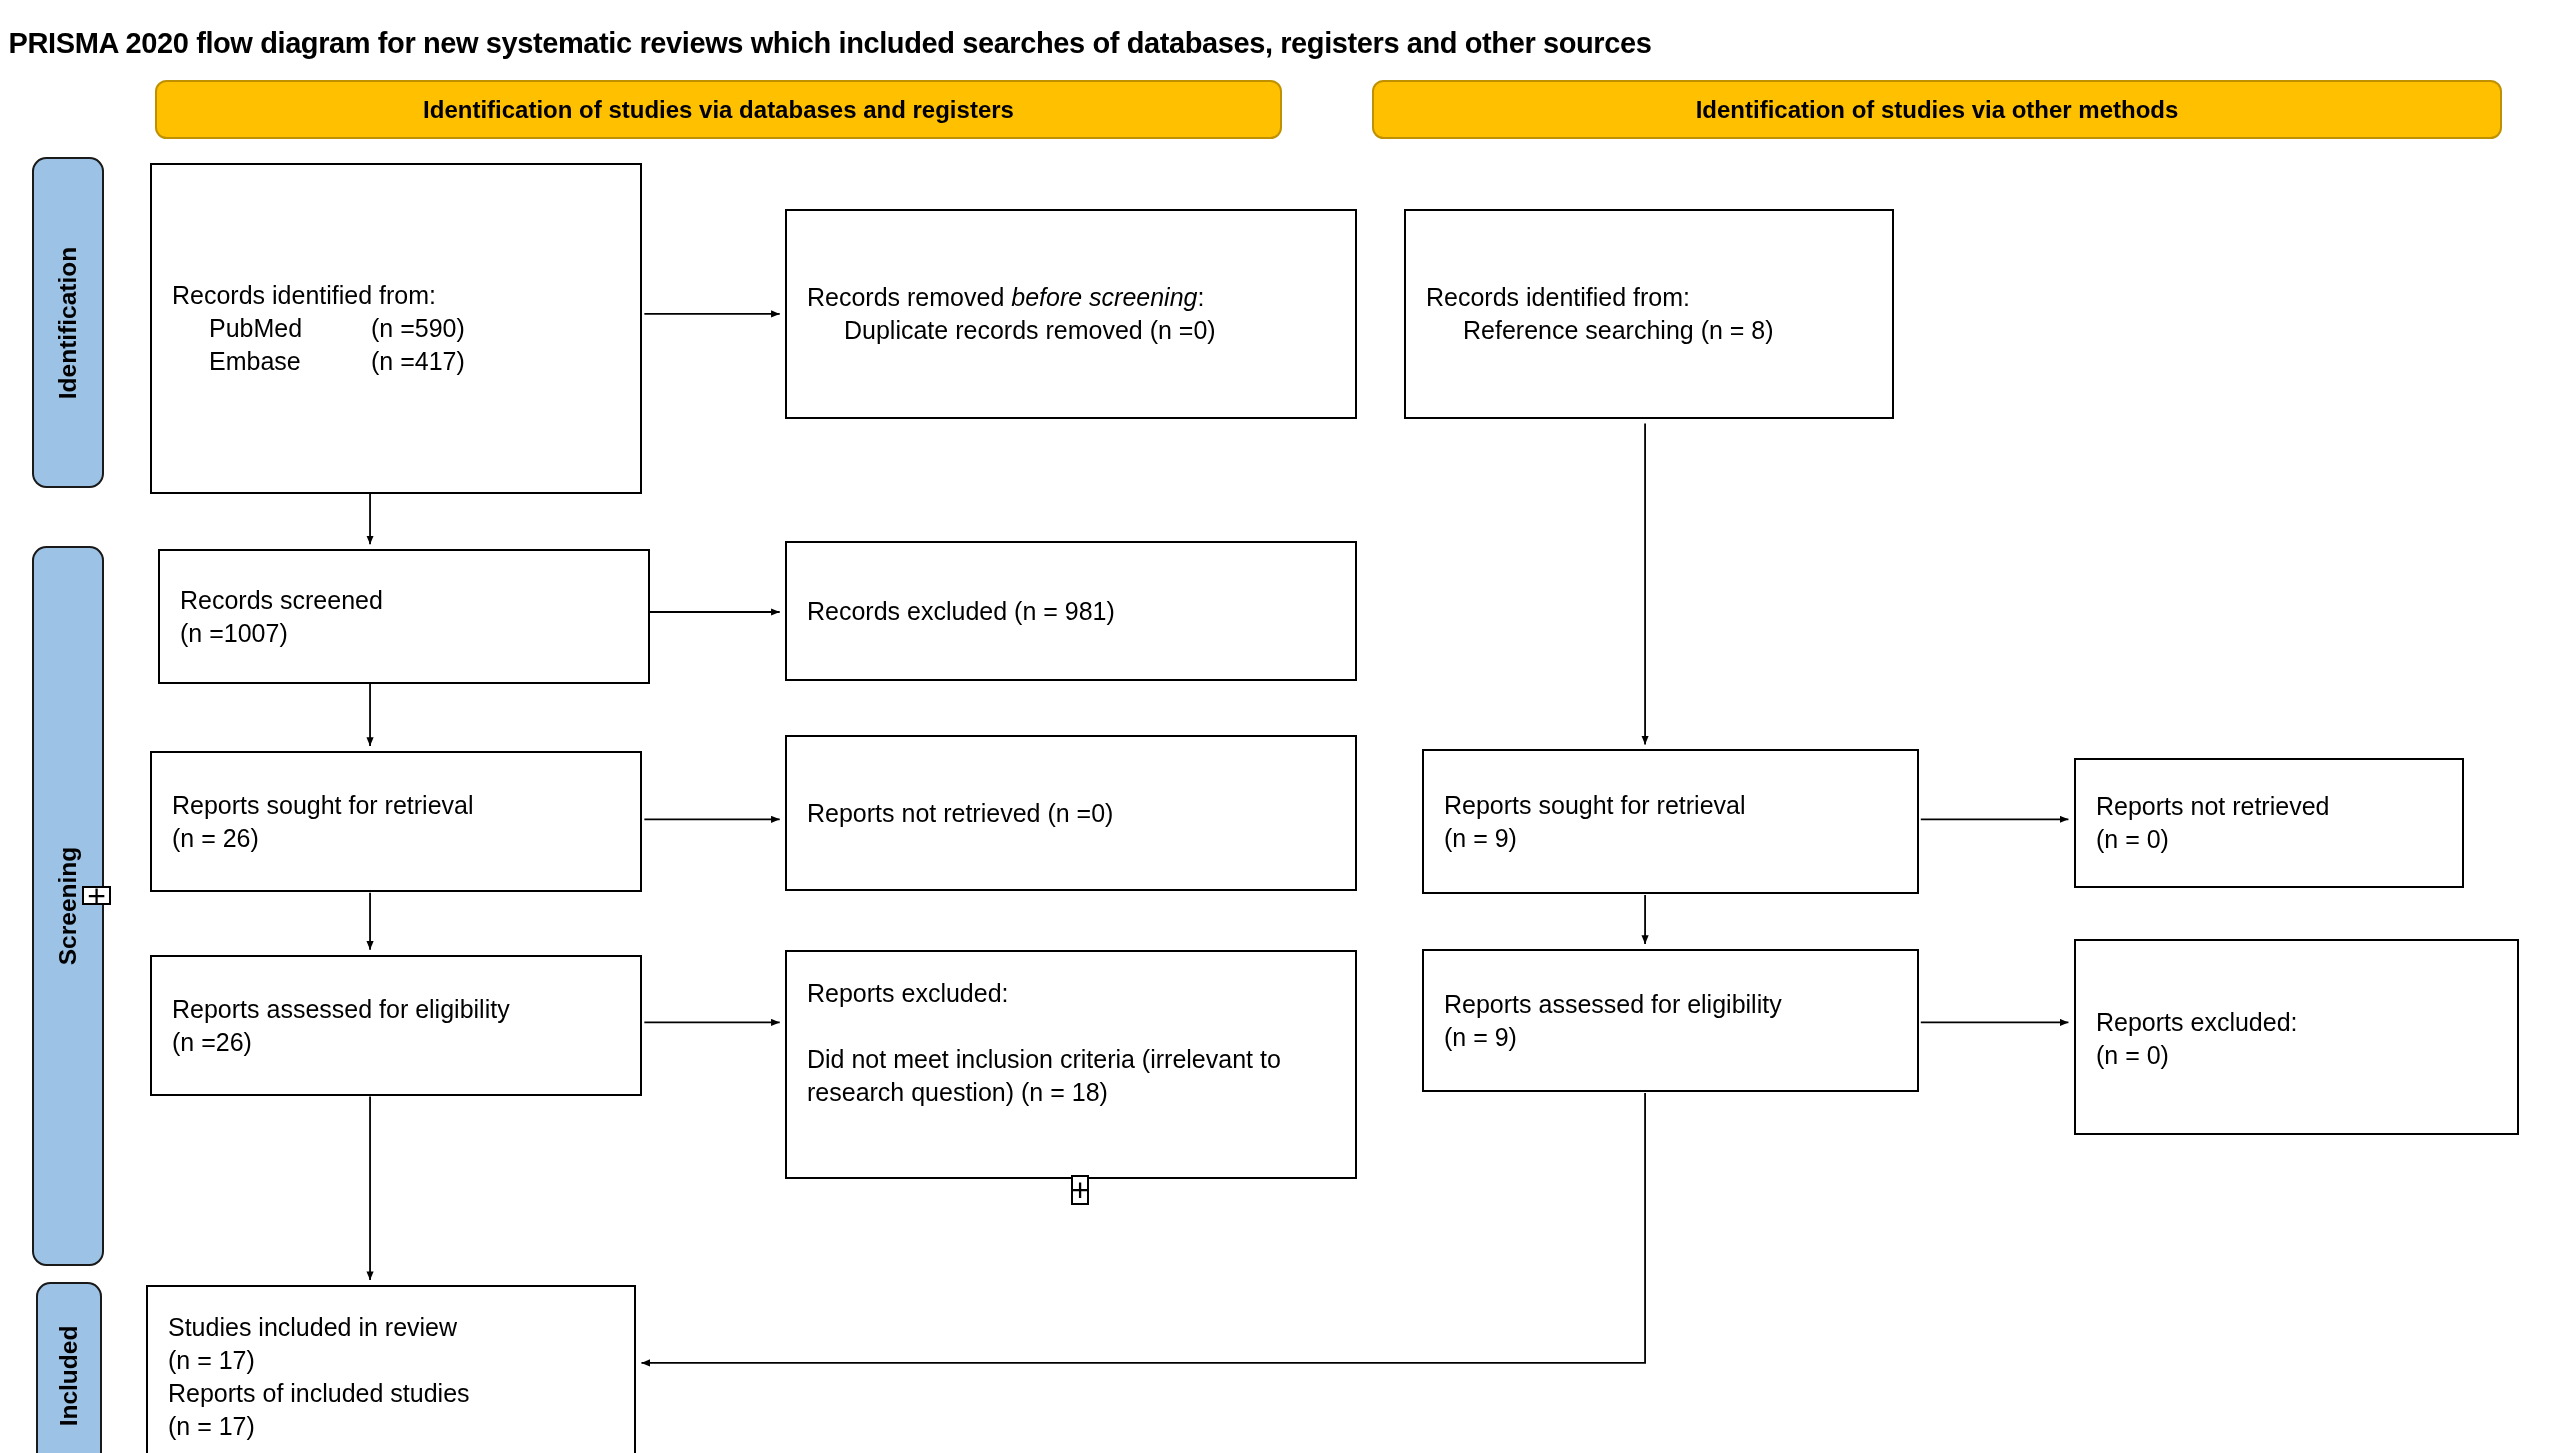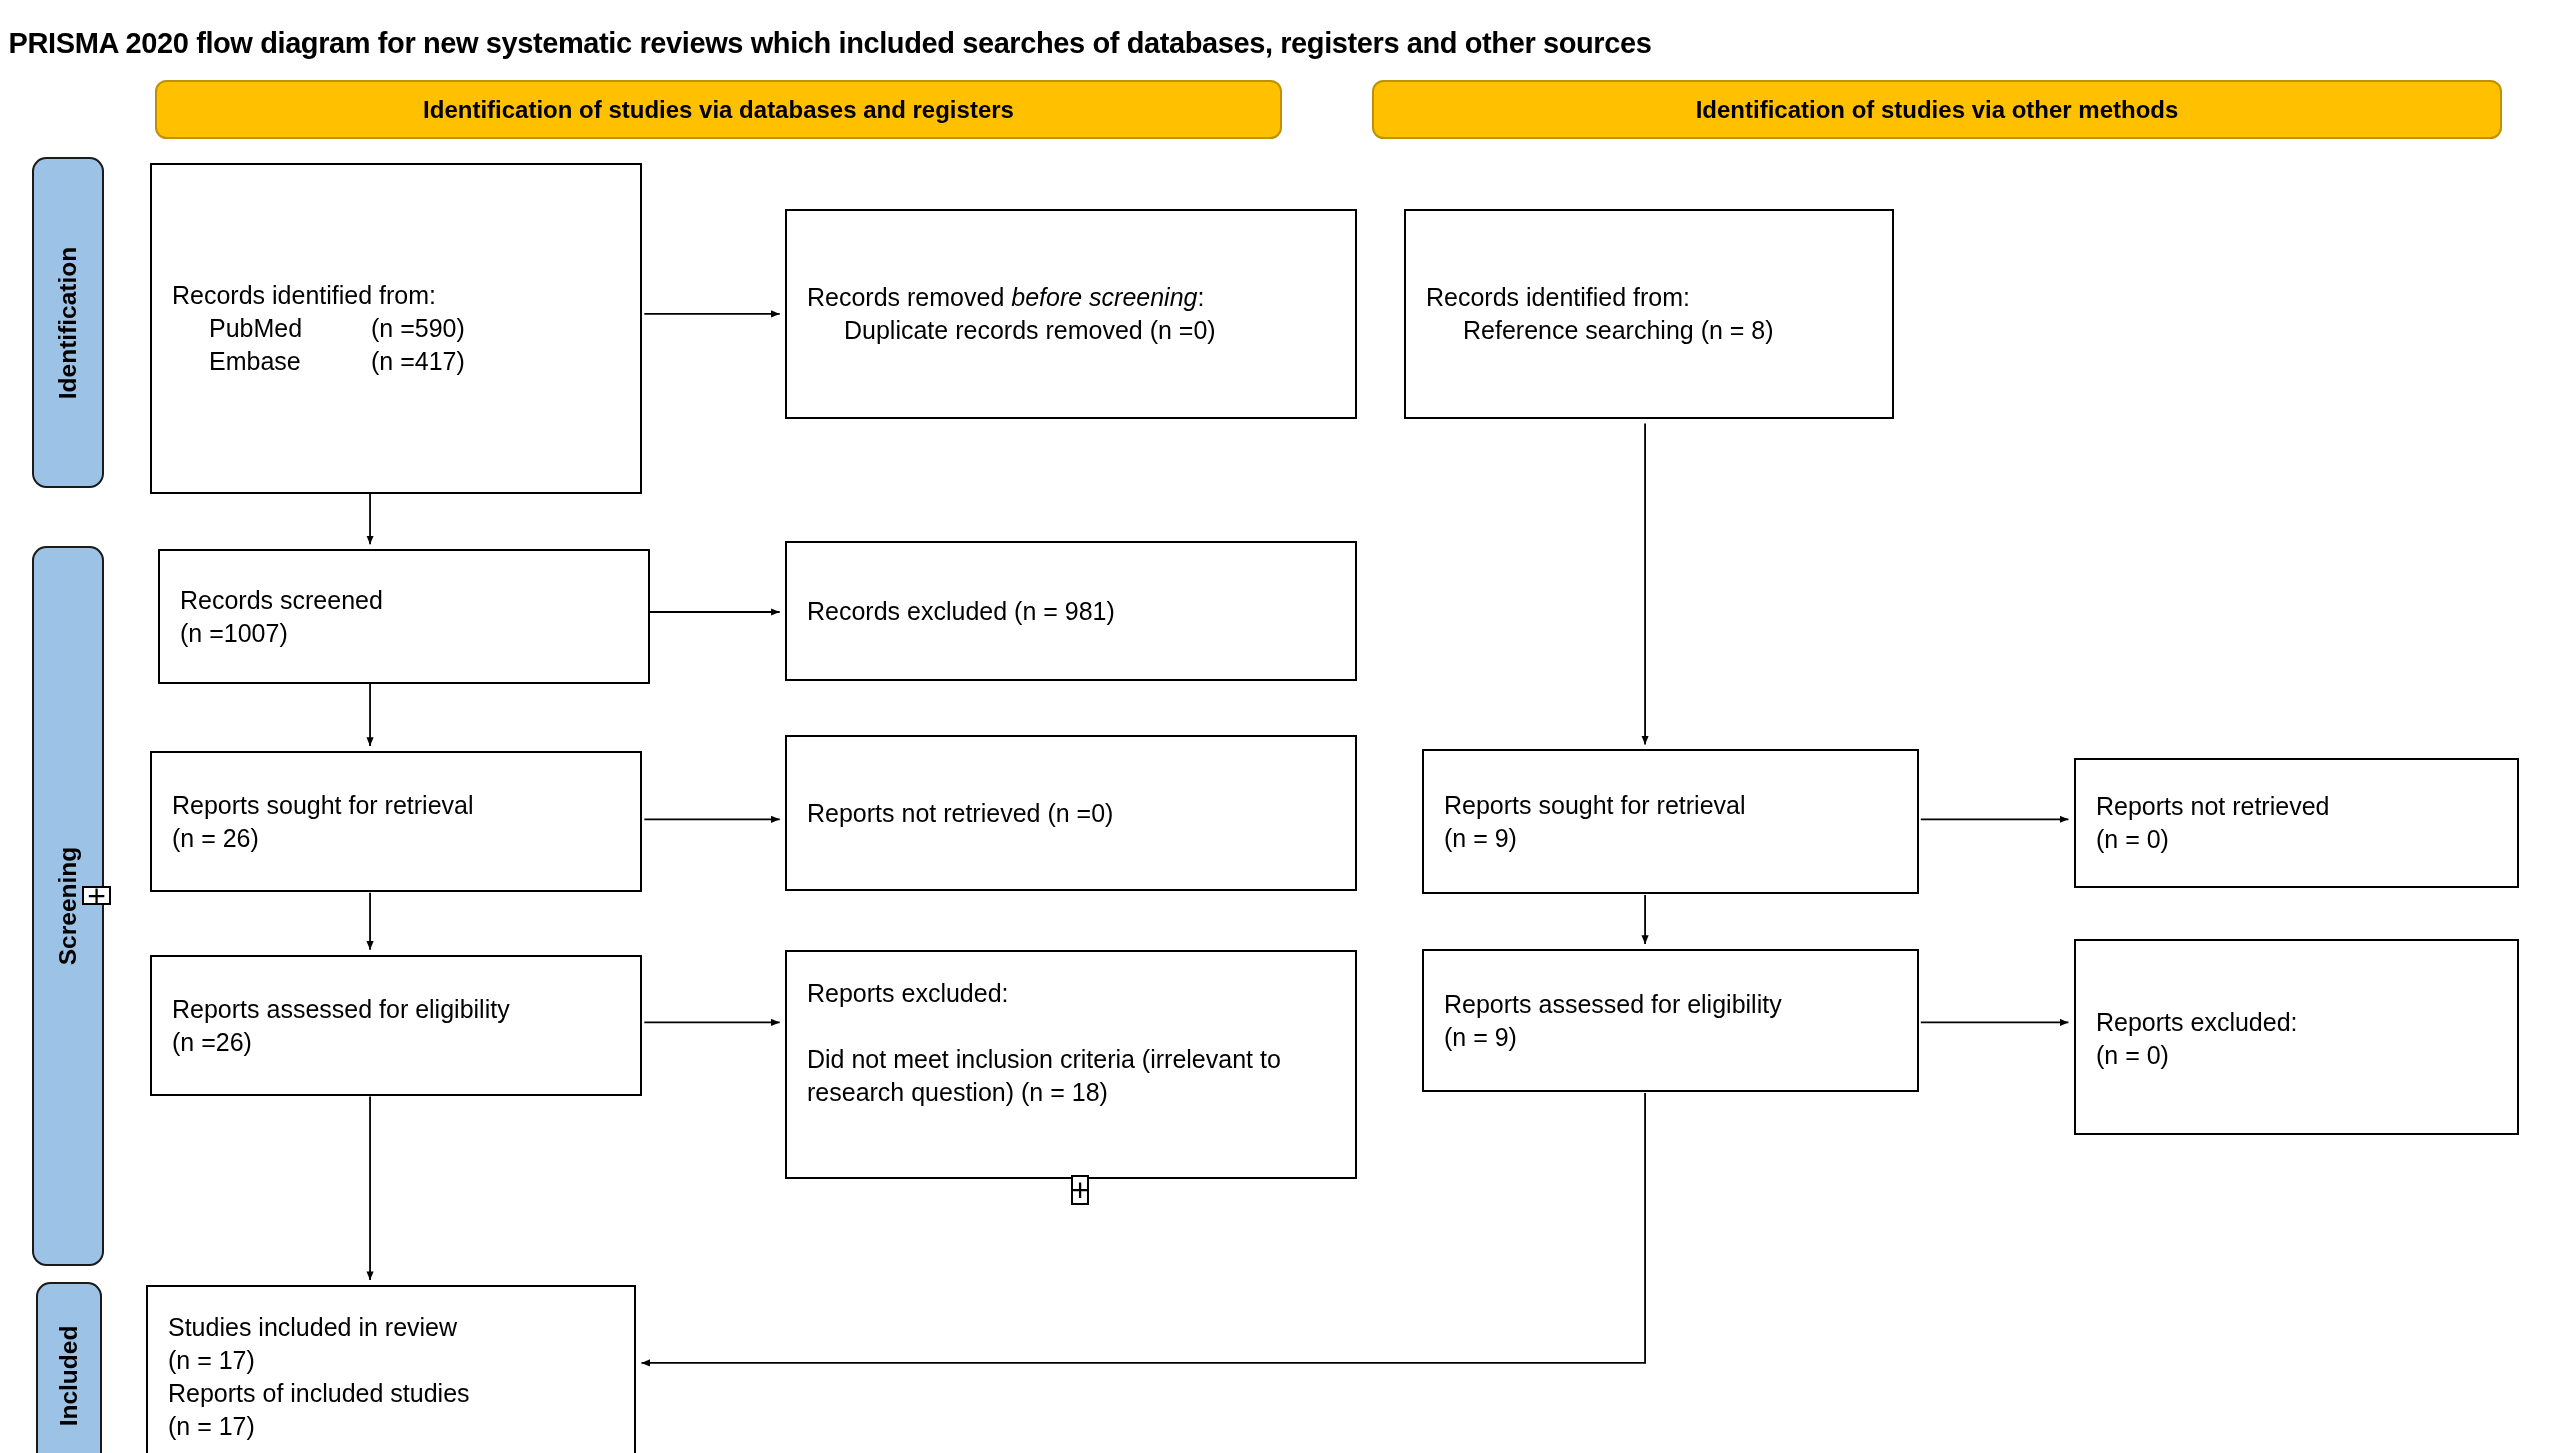--- a/index.html
+++ b/index.html
@@ -136,21 +136,21 @@
 
   <div class="box" style="left:785px;top:715px;width:572px;height:156px;">
     <div class="line">Reports not retrieved (n =0)</div>
   </div>
 
   <div class="box" style="left:1422px;top:729px;width:497px;height:145px;">
     <div class="line">Reports sought for retrieval</div>
     <div class="line">(n = 9)</div>
   </div>
 
-  <div class="box" style="left:2074px;top:738px;width:445px;height:130px;">
+  <div class="box" style="left:2074px;top:738px;width:390px;height:130px;">
     <div class="line">Reports not retrieved</div>
     <div class="line">(n = 0)</div>
   </div>
 
   <div class="box" style="left:150px;top:935px;width:492px;height:141px;">
     <div class="line">Reports assessed for eligibility</div>
     <div class="line">(n =26)</div>
   </div>
 
   <div class="box top-align" style="left:785px;top:930px;width:572px;height:229px;padding-right:8.6px;">

